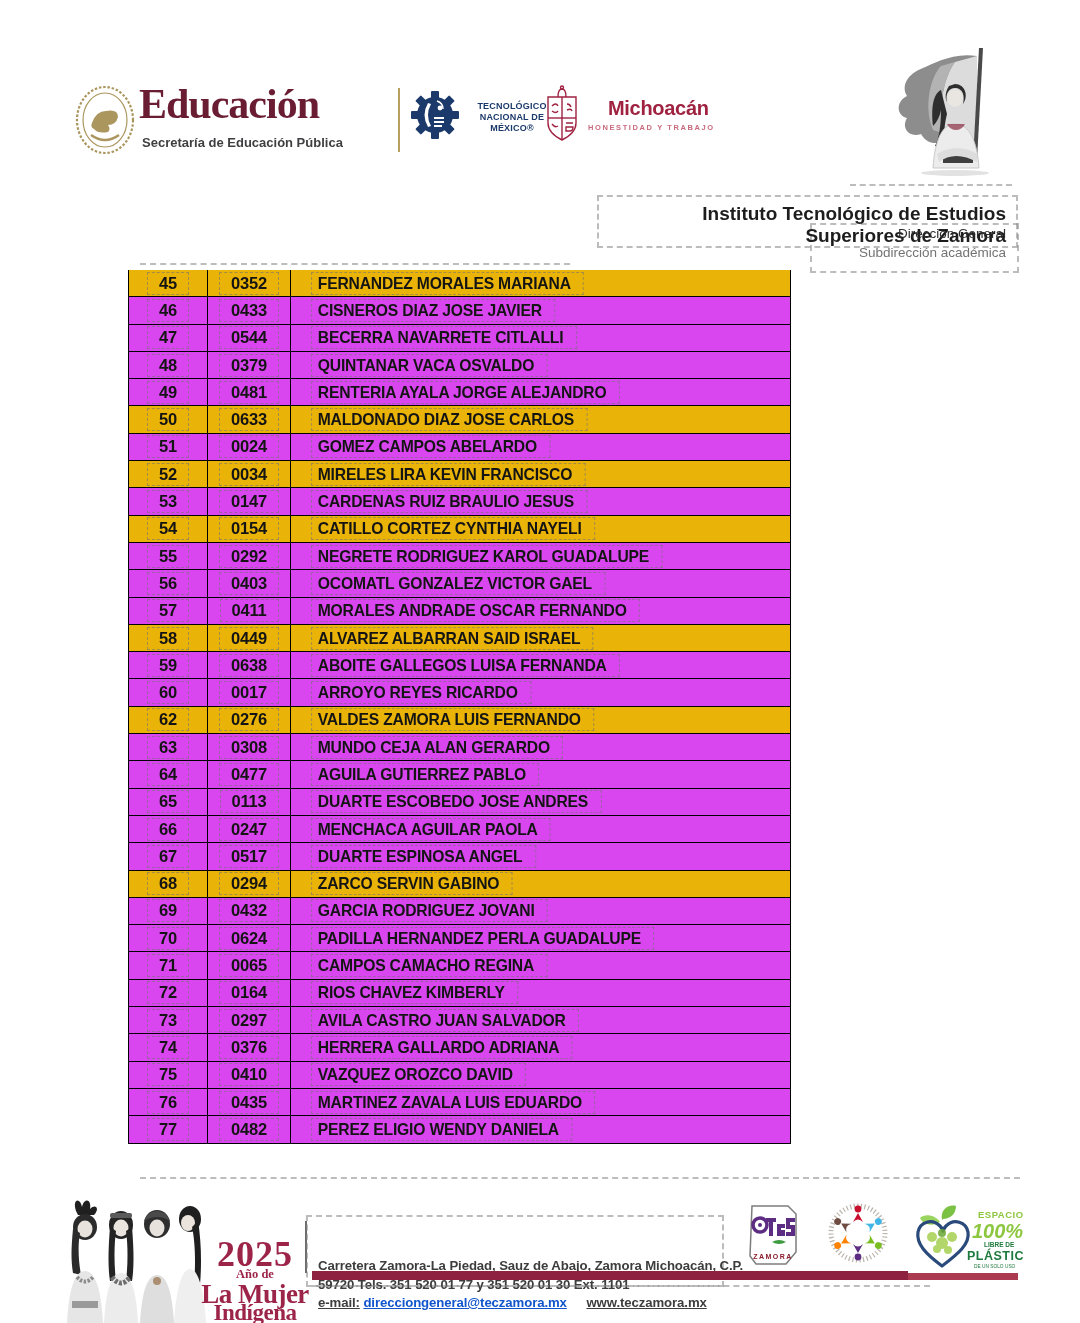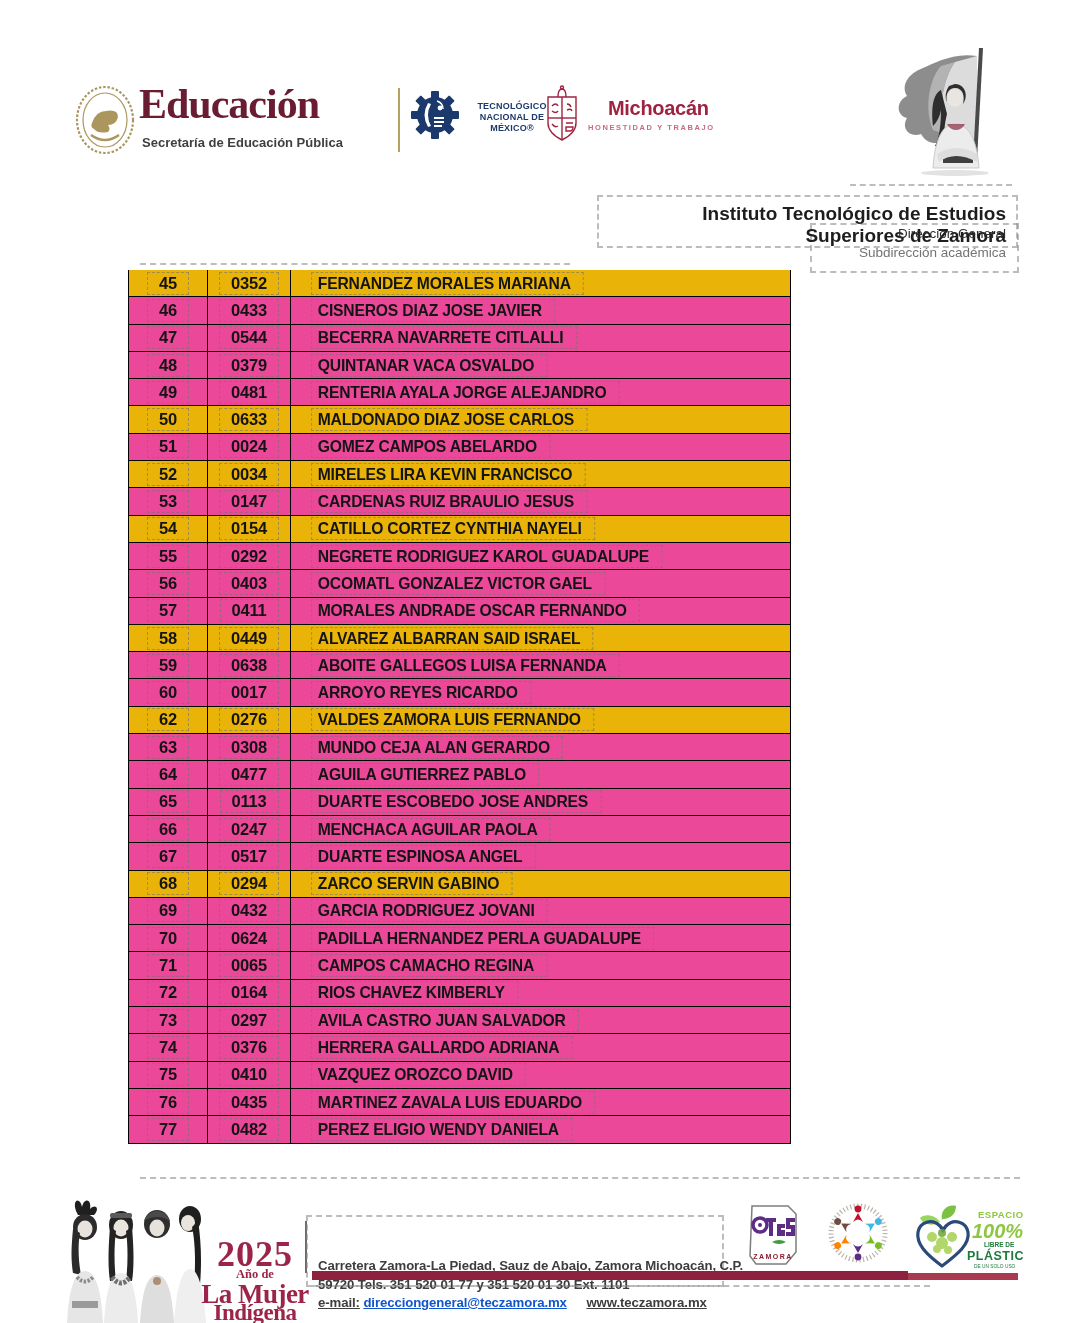--- a/index.html
+++ b/index.html
@@ -21,21 +21,21 @@
   .inst-l2{left:700px;top:226px;width:306px;text-align:right;font-size:13.5px;color:#2e2e2e;}
   .inst-l3{left:700px;top:245px;width:306px;text-align:right;font-size:13.5px;color:#737373;}
 
   
   .dashbox-art{border:2px dashed rgba(135,135,135,.55);}
   .dashline{border-top:2px dashed rgba(135,135,135,.55);height:0;}
 
   
   .roster{left:128px;top:270px;width:661px;border-left:1.6px solid #000;border-right:1.6px solid #000;}
   .trow{display:flex;height:27.3px;border-bottom:1.6px solid #000;box-sizing:border-box;background:#eab308;}
-  .trow.hl{background:#ec4899;text-align:right;}
+  .trow.hl{background:#d946ef;text-align:right;}
   .c{display:flex;align-items:center;box-sizing:border-box;height:100%;}
   .c1{width:79px;justify-content:center;border-right:1.6px solid #000;}
   .c2{width:83px;justify-content:center;border-right:1.6px solid #000;}
   .c3{flex:1;padding-left:22px;}
   .cellT{font-size:16.5px;font-weight:700;color:#141414;letter-spacing:-.2px;}
   .dashsp{outline:1px dashed rgba(115,115,115,.6);outline-offset:1px;padding:0 10px;line-height:19px;}
   .nm{padding:0 12px 0 5px;transform:scaleX(.95);transform-origin:left center;white-space:nowrap;}
 
   
   .yr{font-family:"Liberation Serif",serif;font-weight:700;color:#9d2449;text-align:center;}

